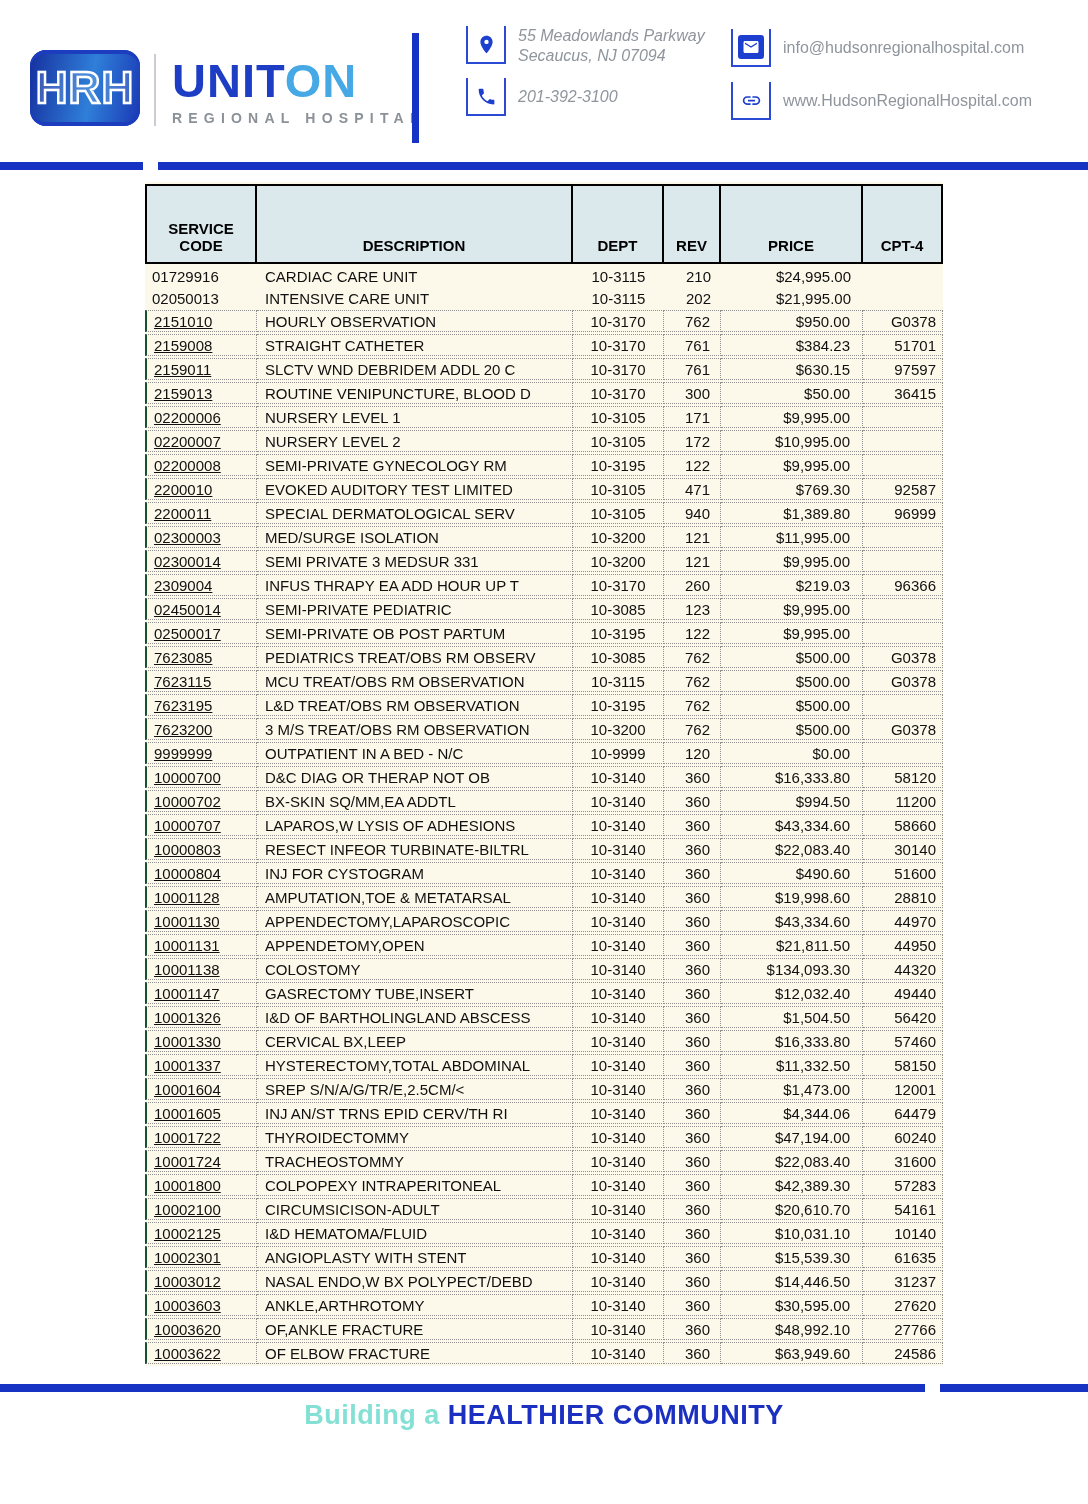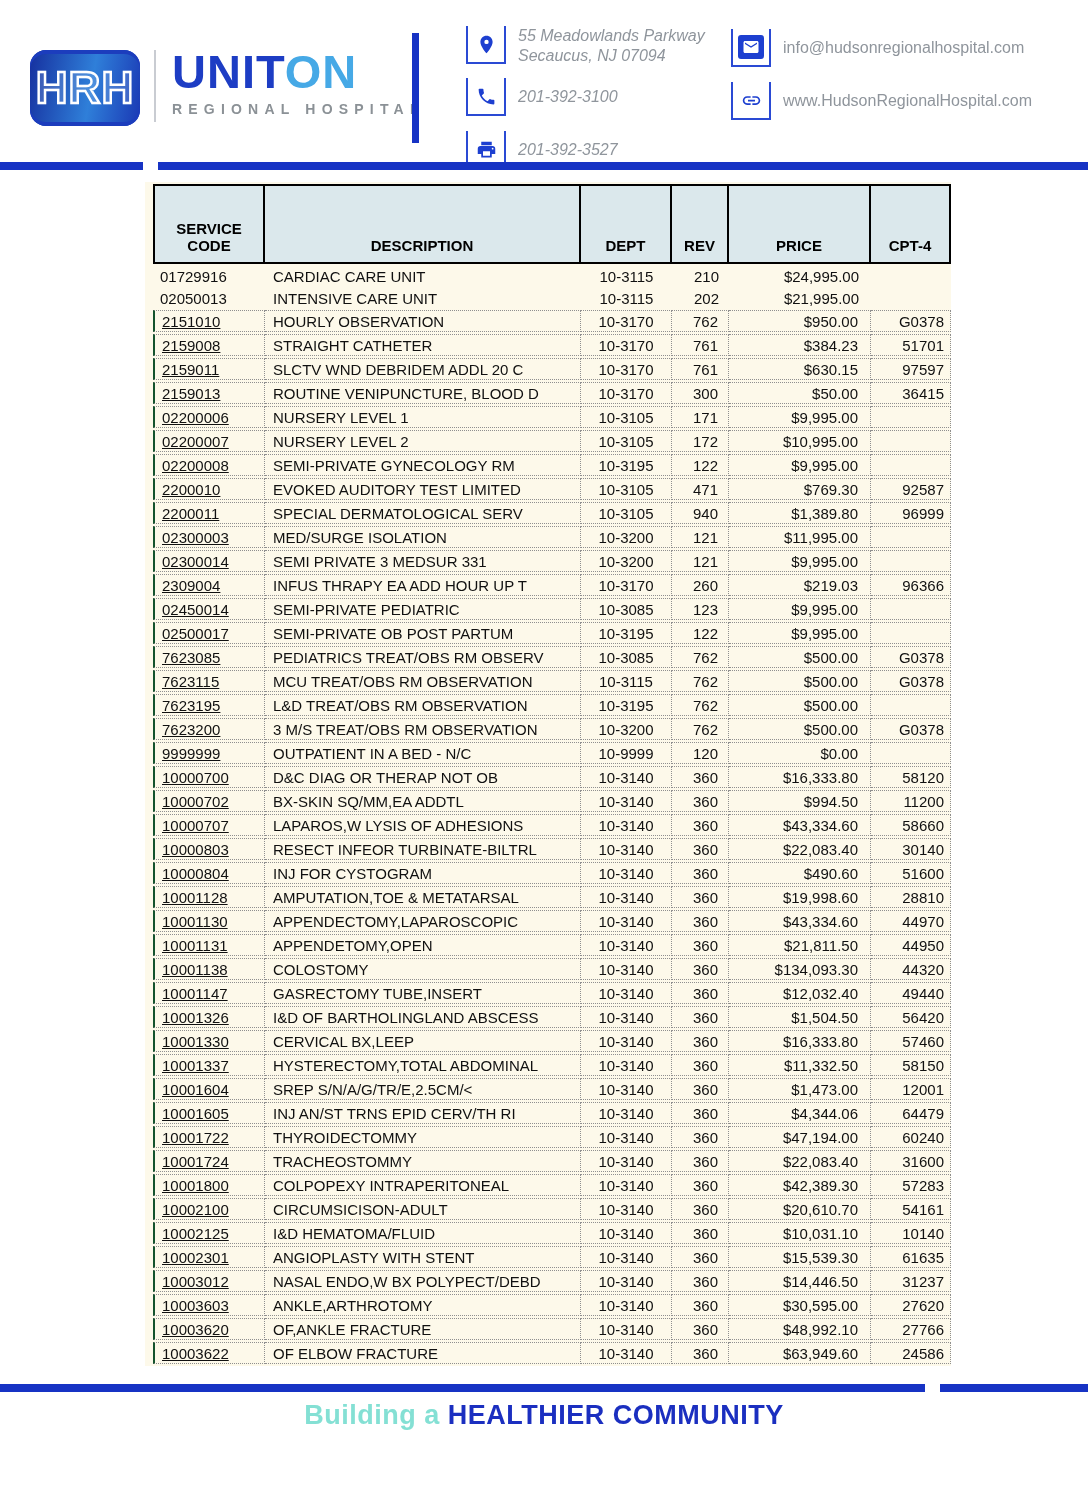--- a/index.html
+++ b/index.html
@@ -3,21 +3,21 @@
 <meta charset="utf-8">
 <style>
   html,body{margin:0;padding:0;}
   body{
     width:1088px;height:1504px;background:#ffffff;overflow:hidden;position:relative;
     font-family:"Liberation Sans","DejaVu Sans",sans-serif;
     -webkit-font-smoothing:antialiased;
   }
   
   .letterhead{position:relative;height:162px;}
-  .logo{position:absolute;left:30px;top:50px;display:flex;align-items:flex-start;}
+  .logo{position:absolute;left:30px;top:50px;display:flex;align-items:flex-end;}
   .hrh-badge{
     width:110px;height:76px;border-radius:16px;
     background:linear-gradient(100deg,#16309f 0%,#2f7fd9 55%,#1a38b4 100%);
     display:flex;align-items:center;justify-content:center;
     box-shadow:inset 0 4px 0 #1c3dbd, inset 0 -4px 0 #1c3dbd;
   }
   .hrh-badge span{
     font-size:44px;font-weight:bold;letter-spacing:1px;color:rgba(255,255,255,0.15);
     -webkit-text-stroke:2.4px #ffffff;line-height:1;
   }
@@ -40,21 +40,21 @@
   .icon-box svg{width:21px;height:21px;fill:#1d3fd0;}
   .icon-box.filled{background:none;}
   .icon-box.filled .chip{width:26px;height:24px;background:#1d3fd0;border-radius:3px;display:flex;align-items:center;justify-content:center;}
   .icon-box.filled .chip svg{width:18px;height:18px;fill:#ffffff;}
   .c-text{margin-left:12px;font-size:16px;color:#8f959c;line-height:1.25;}
   .c-item.mid{height:44px;}
   
   .bar{position:relative;height:8px;background:#1733c4;width:100%;}
   .bar .gap{position:absolute;top:0;height:100%;width:15px;background:#ffffff;}
   
-  .sheet{width:798px;margin:12px auto 0 145px;background:#fdf9ea;padding-left:8px;}
+  .sheet{width:798px;margin:12px auto 0 145px;background:#fdf9ea;}
   table.price{border-collapse:separate;border-spacing:0 2px;width:798px;table-layout:fixed;}
   col.c0{width:112px;} col.c1{width:316px;} col.c2{width:91px;}
   col.c3{width:57px;} col.c4{width:142px;} col.c5{width:80px;}
   thead th{
     background:#dbe8ec;height:68px;vertical-align:bottom;padding:0 2px 8px 2px;
     font-size:15px;font-weight:bold;color:#000;text-align:center;
     border-top:2px solid #000;border-bottom:2px solid #000;border-right:2px solid #000;
   }
   thead th:first-child{border-left:2px solid #000;}
   td{
@@ -107,28 +107,20 @@
           <div>Secaucus, NJ 07094</div>
         </div>
       </div>
       <div class="c-item mid">
         <div class="icon-box">
           <svg viewBox="0 0 24 24">
               <path d="M6.6 10.8c1.4 2.8 3.8 5.2 6.6 6.6l2.2-2.2c.3-.3.7-.4 1-.2 1.1.4 2.3.6 3.6.6.6 0 1 .4 1 1V20c0 .6-.4 1-1 1C10.6 21 3 13.4 3 4c0-.6.4-1 1-1h3.5c.6 0 1 .4 1 1 0 1.3.2 2.5.6 3.6.1.3 0 .7-.2 1l-2.3 2.2z"></path>
             </svg>
         </div>
         <div class="c-text">201-392-3100</div>
-      </div>
-      <div class="c-item mid">
-        <div class="icon-box">
-          <svg viewBox="0 0 24 24">
-              <path d="M19 8H5c-1.7 0-3 1.3-3 3v6h4v4h12v-4h4v-6c0-1.7-1.3-3-3-3zm-3 11H8v-5h8v5zm3-7c-.6 0-1-.4-1-1s.4-1 1-1 1 .4 1 1-.4 1-1 1zm-1-9H6v4h12V3z"></path>
-            </svg>
-        </div>
-        <div class="c-text">201-392-3527</div>
       </div>
     </div>
     <div class="c-col c-col2">
       <div class="c-item mid">
         <div class="icon-box filled">
           <div class="chip">
             <svg viewBox="0 0 24 24">
                 <path d="M20 4H4c-1.1 0-2 .9-2 2v12c0 1.1.9 2 2 2h16c1.1 0 2-.9 2-2V6c0-1.1-.9-2-2-2zm0 4-8 5-8-5V6l8 5 8-5v2z"></path>
               </svg>
           </div>

